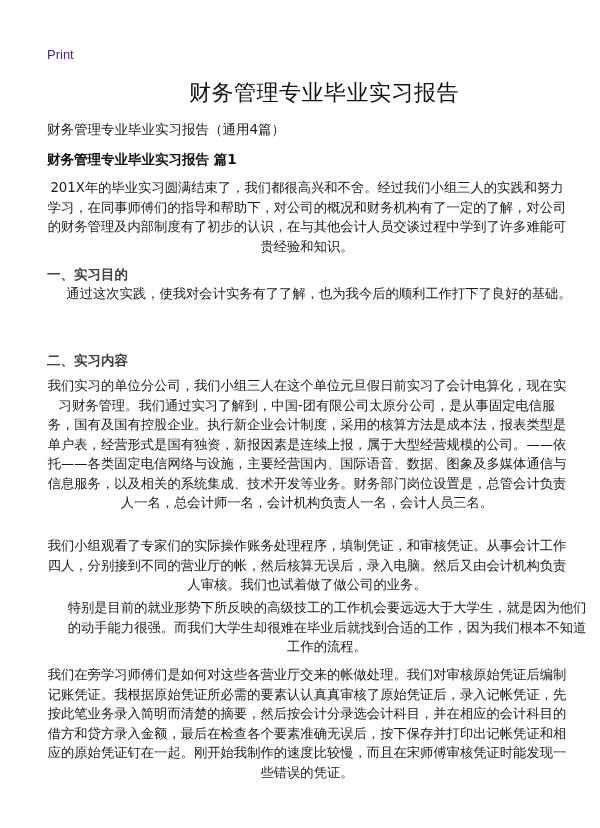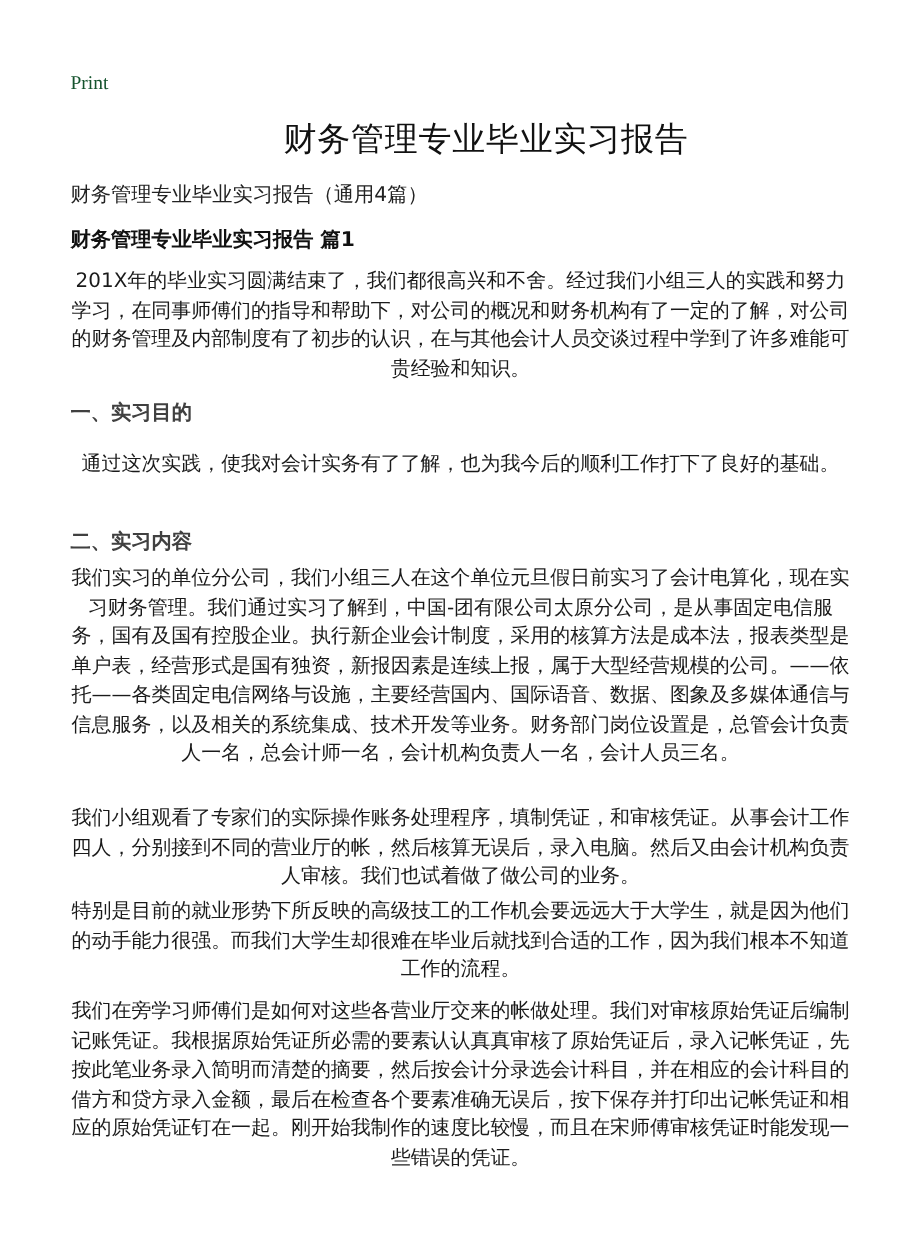--- a/index.html
+++ b/index.html
@@ -3,22 +3,22 @@
 <meta charset="utf-8">
 <style>
   html, body { margin: 0; padding: 0; background: #ffffff; }
   body {
     width: 600px; height: 828px; overflow: hidden; position: relative;
     color: #1a1a1a;
     font-family: "DejaVu Sans", "Liberation Sans", sans-serif;
   }
   .print {
     position: absolute; left: 47px; top: 47px;
-    font-family: Liberation Serif, serif;
-    font-size: 13px; color: #14532d;
+    font-family: Liberation Sans, sans-serif;
+    font-size: 13px; color: #4c1d95;
   }
   .title {
     position: absolute; left: 0; width: 600px; top: 78px;
     text-align: center; font-size: 22px; font-weight: normal; color: #111;
     letter-spacing: 0.5px;
     padding-left: 24px;
   }
   .subtitle {
     position: absolute; left: 47px; top: 121px;
     font-size: 13.5px; color: #222;
@@ -42,19 +42,19 @@
 <body>
 
 <div class="print">Print</div>
 <div class="title">财务管理专业毕业实习报告</div>
 <div class="subtitle">财务管理专业毕业实习报告（通用4篇）</div>
 <div class="h-article">财务管理专业毕业实习报告 篇1</div>
 
 <p class="para" style="top:178px;">201X年的毕业实习圆满结束了，我们都很高兴和不舍。经过我们小组三人的实践和努力学习，在同事师傅们的指导和帮助下，对公司的概况和财务机构有了一定的了解，对公司的财务管理及内部制度有了初步的认识，在与其他会计人员交谈过程中学到了许多难能可贵经验和知识。</p>
 
 <div class="h-sec" style="top:266px;">一、实习目的</div>
-<p class="para" style="top:300px;">通过这次实践，使我对会计实务有了了解，也为我今后的顺利工作打下了良好的基础。</p>
+<p class="para" style="top:284px;margin-left:12px;">通过这次实践，使我对会计实务有了了解，也为我今后的顺利工作打下了良好的基础。</p>
 
 <div class="h-sec" style="top:352px;">二、实习内容</div>
 <p class="para" style="top:376px;">我们实习的单位分公司，我们小组三人在这个单位元旦假日前实习了会计电算化，现在实习财务管理。我们通过实习了解到，中国-团有限公司太原分公司，是从事固定电信服务，国有及国有控股企业。执行新企业会计制度，采用的核算方法是成本法，报表类型是单户表，经营形式是国有独资，新报因素是连续上报，属于大型经营规模的公司。——依托——各类固定电信网络与设施，主要经营国内、国际语音、数据、图象及多媒体通信与信息服务，以及相关的系统集成、技术开发等业务。财务部门岗位设置是，总管会计负责人一名，总会计师一名，会计机构负责人一名，会计人员三名。</p>
 <p class="para" style="top:536px;">我们小组观看了专家们的实际操作账务处理程序，填制凭证，和审核凭证。从事会计工作四人，分别接到不同的营业厅的帐，然后核算无误后，录入电脑。然后又由会计机构负责人审核。我们也试着做了做公司的业务。</p>
-<p class="para" style="top:598px;">特别是目前的就业形势下所反映的高级技工的工作机会要远远大于大学生，就是因为他们的动手能力很强。而我们大学生却很难在毕业后就找到合适的工作，因为我们根本不知道工作的流程。</p>
+<p class="para" style="top:598px;margin-left:20px;">特别是目前的就业形势下所反映的高级技工的工作机会要远远大于大学生，就是因为他们的动手能力很强。而我们大学生却很难在毕业后就找到合适的工作，因为我们根本不知道工作的流程。</p>
 <p class="para" style="top:665px;">我们在旁学习师傅们是如何对这些各营业厅交来的帐做处理。我们对审核原始凭证后编制记账凭证。我根据原始凭证所必需的要素认认真真审核了原始凭证后，录入记帐凭证，先按此笔业务录入简明而清楚的摘要，然后按会计分录选会计科目，并在相应的会计科目的借方和贷方录入金额，最后在检查各个要素准确无误后，按下保存并打印出记帐凭证和相应的原始凭证钉在一起。刚开始我制作的速度比较慢，而且在宋师傅审核凭证时能发现一些错误的凭证。</p>
 
 </body></html>

